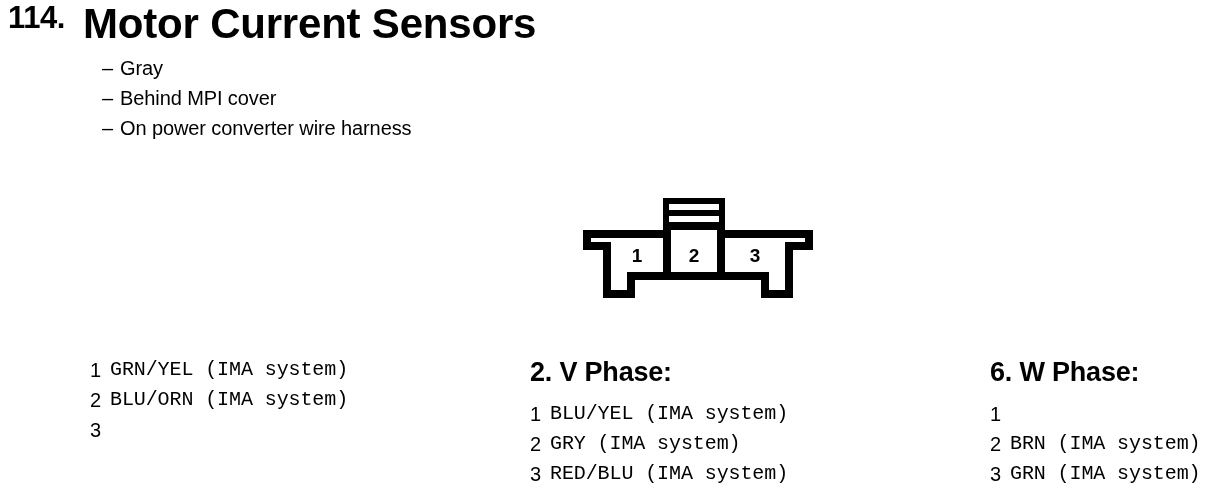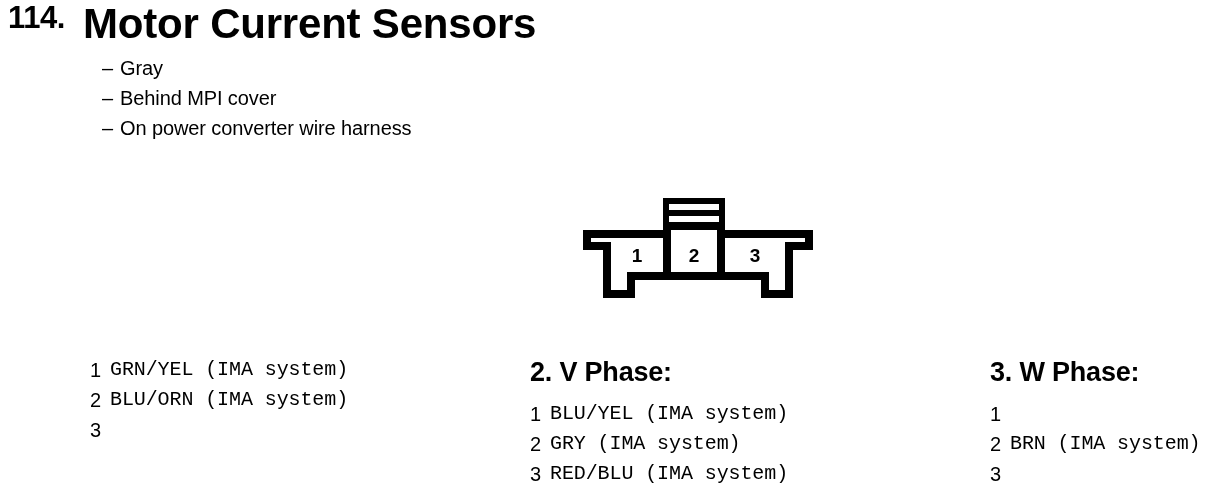--- a/index.html
+++ b/index.html
@@ -196,24 +196,25 @@
     <span class="pin-idx">2</span>
     <span class="pin-label">GRY (IMA system)</span>
   </div>
   <div class="pin-row">
     <span class="pin-idx">3</span>
     <span class="pin-label">RED/BLU (IMA system)</span>
   </div>
 </div>
 
 <div class="col col-3">
-  <div class="col-head">3. W Phase:</div>
+  <div class="col-head">6. W Phase:</div>
   <div class="pin-row">
     <span class="pin-idx">1</span>
   </div>
   <div class="pin-row">
     <span class="pin-idx">2</span>
     <span class="pin-label">BRN (IMA system)</span>
   </div>
   <div class="pin-row">
     <span class="pin-idx">3</span>
+    <span class="pin-label">GRN (IMA system)</span>
   </div>
 </div>
 
 </body></html>

